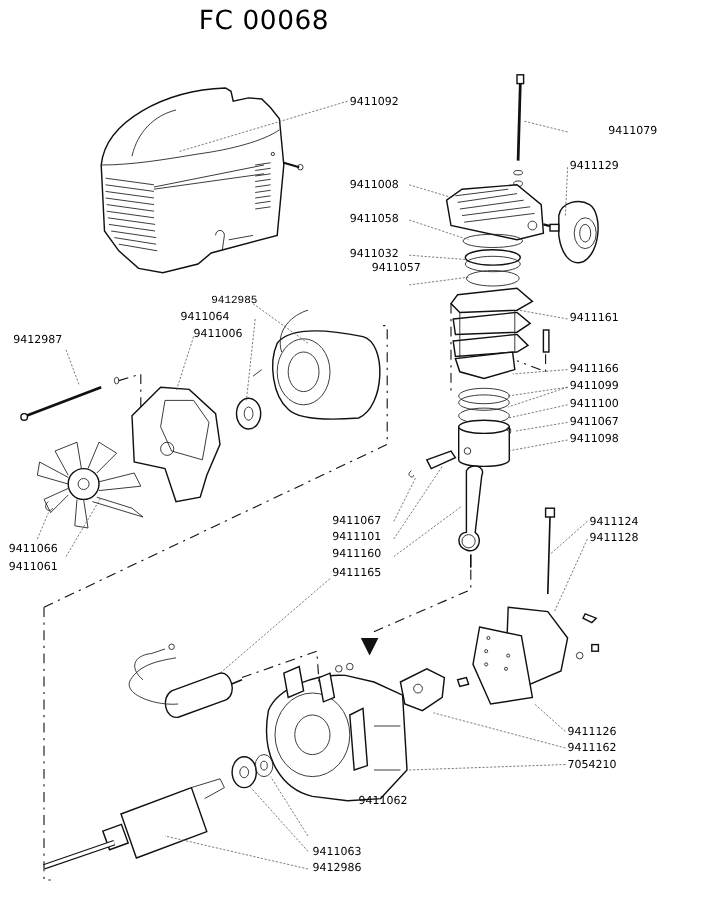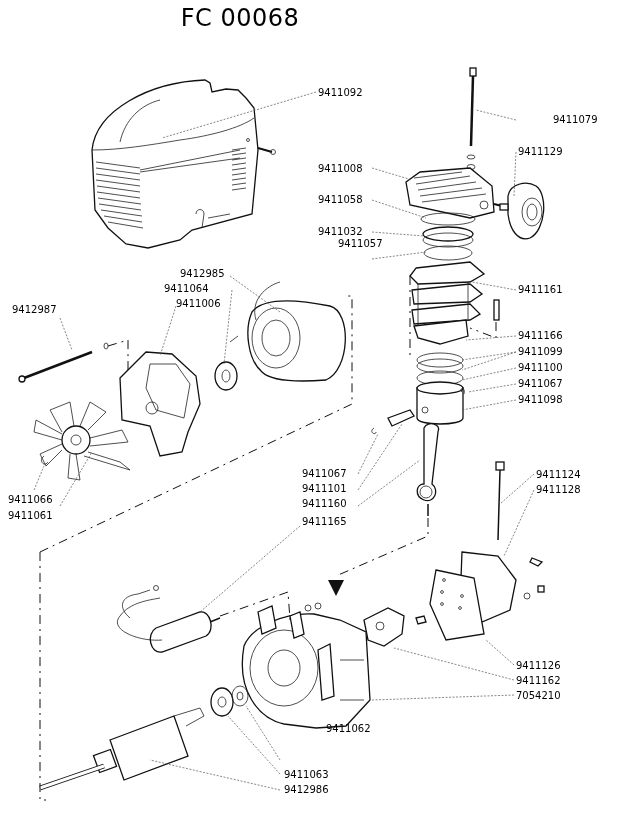--- a/index.html
+++ b/index.html
@@ -269,21 +269,21 @@
 <div class="lbl" style="left:318px;top:161px;">9411008</div>
 <div class="lbl" style="left:318px;top:192px;">9411058</div>
 <div class="lbl" style="left:318px;top:224px;">9411032</div>
 <div class="lbl" style="left:320px;top:236px;margin-left:18px;">9411057</div>
 <div class="lbl" style="left:518px;top:282px;">9411161</div>
 <div class="lbl" style="left:518px;top:328px;">9411166</div>
 <div class="lbl" style="left:518px;top:344px;">9411099</div>
 <div class="lbl" style="left:518px;top:360px;">9411100</div>
 <div class="lbl" style="left:518px;top:376px;">9411067</div>
 <div class="lbl" style="left:518px;top:392px;">9411098</div>
-<div class="lbl" style="left:180px;top:266px;">9412985</div>
+<div class="lbl" style="left:192px;top:266px;font-family:Liberation Mono, monospace;">9412985</div>
 <div class="lbl" style="left:164px;top:281px;">9411064</div>
 <div class="lbl" style="left:176px;top:296px;">9411006</div>
 <div class="lbl" style="left:12px;top:302px;text-align:right;">9412987</div>
 <div class="lbl" style="left:8px;top:492px;">9411066</div>
 <div class="lbl" style="left:8px;top:508px;">9411061</div>
 <div class="lbl" style="left:302px;top:466px;">9411067</div>
 <div class="lbl" style="left:302px;top:481px;">9411101</div>
 <div class="lbl" style="left:302px;top:496px;">9411160</div>
 <div class="lbl" style="left:302px;top:514px;">9411165</div>
 <div class="lbl" style="left:536px;top:467px;">9411124</div>

